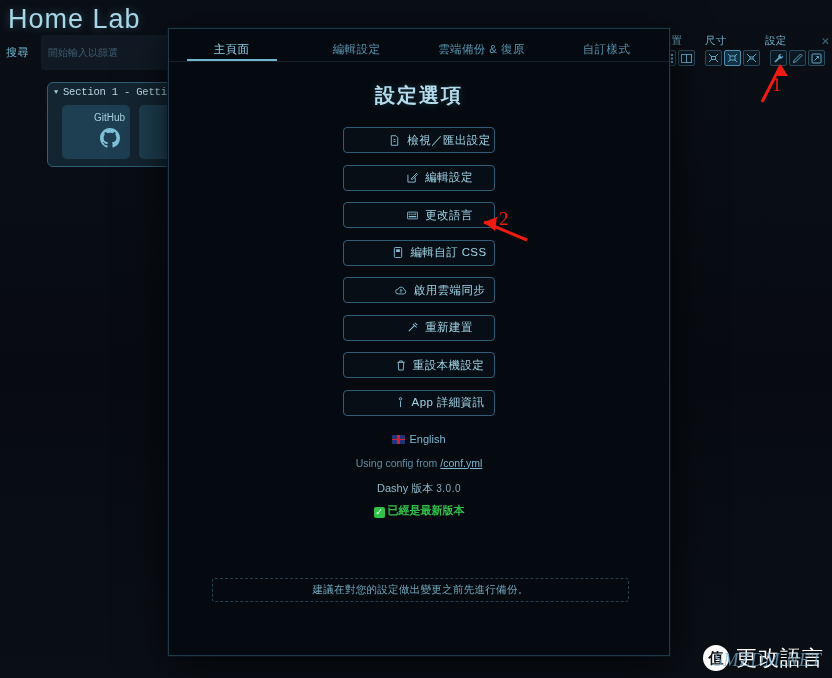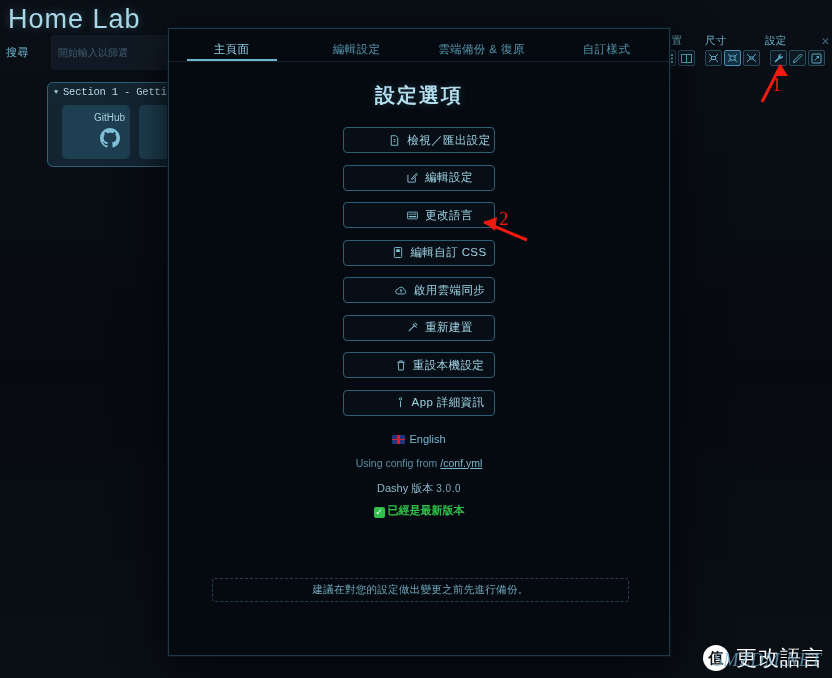--- a/index.html
+++ b/index.html
@@ -42,21 +42,21 @@
   .search-row {
     position: absolute;
     left: 0; top: 38px;
     width: 832px; height: 28px;
     display: flex; align-items: center;
   }
   .search-label {
     color: #6fb6cf;
     font-size: 11px;
     margin-left: 6px;
-    margin-right: 22px;
+    margin-right: 12px;
     letter-spacing: .5px;
   }
   .search-input {
     width: 145px; height: 35px;
     background: #111a24;
     border: none;
     border-radius: 3px;
     color: #4e6e82;
     font-size: 10px;
     padding: 0 7px;

